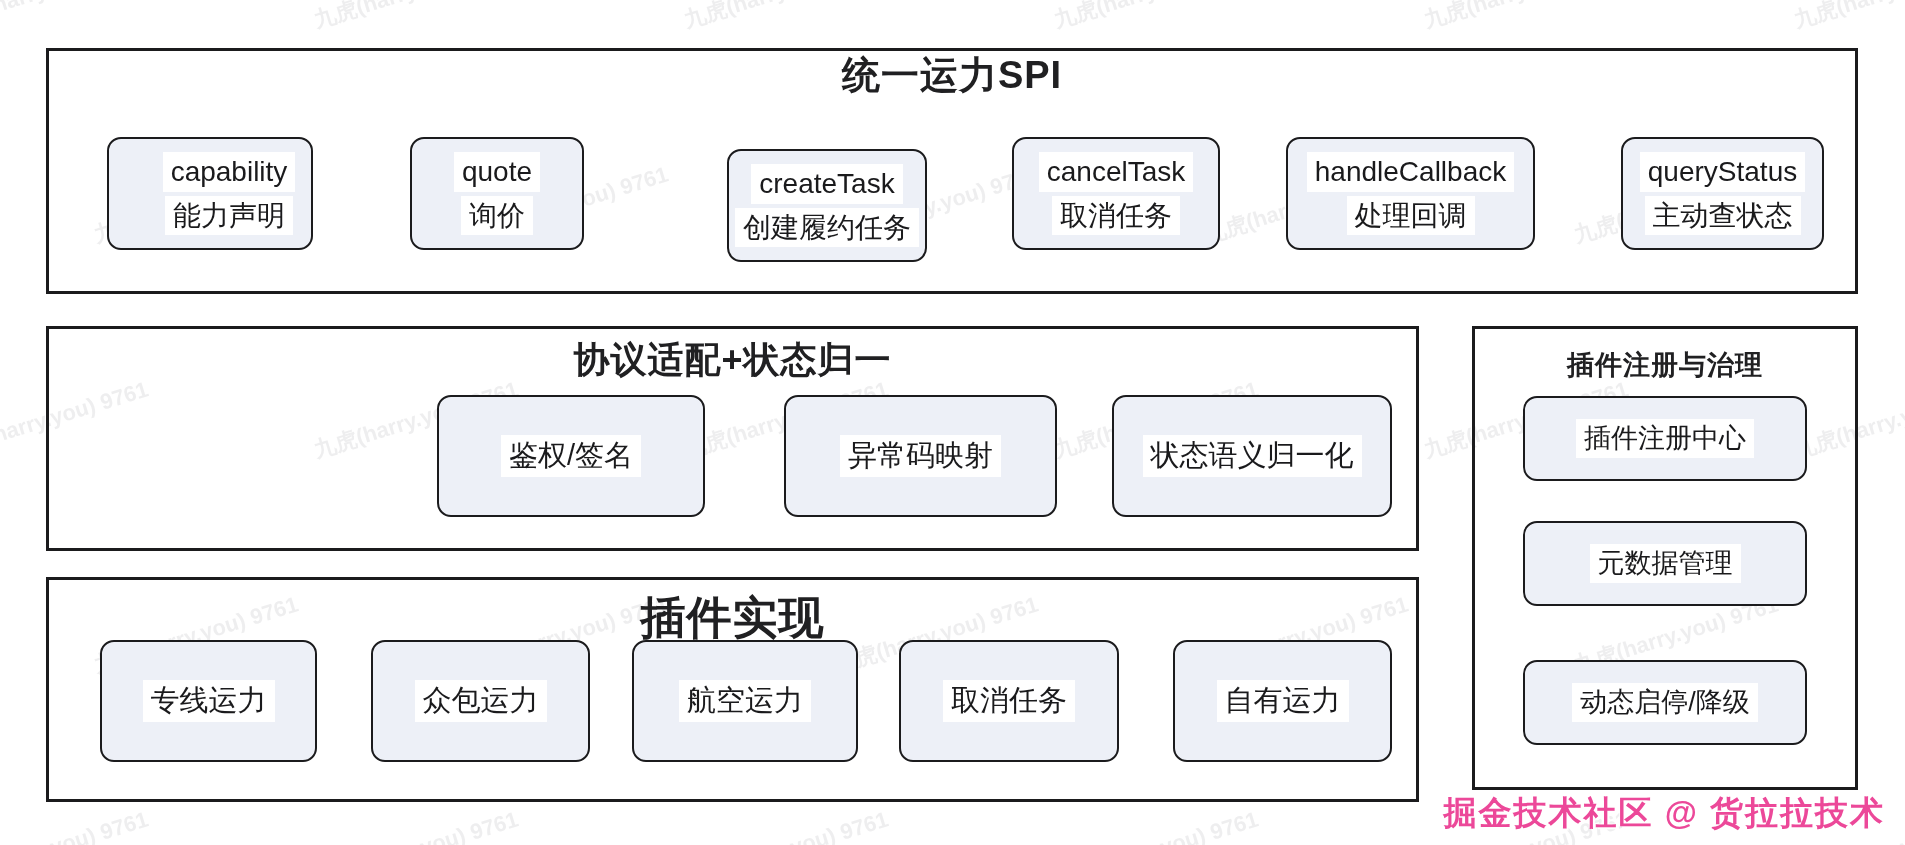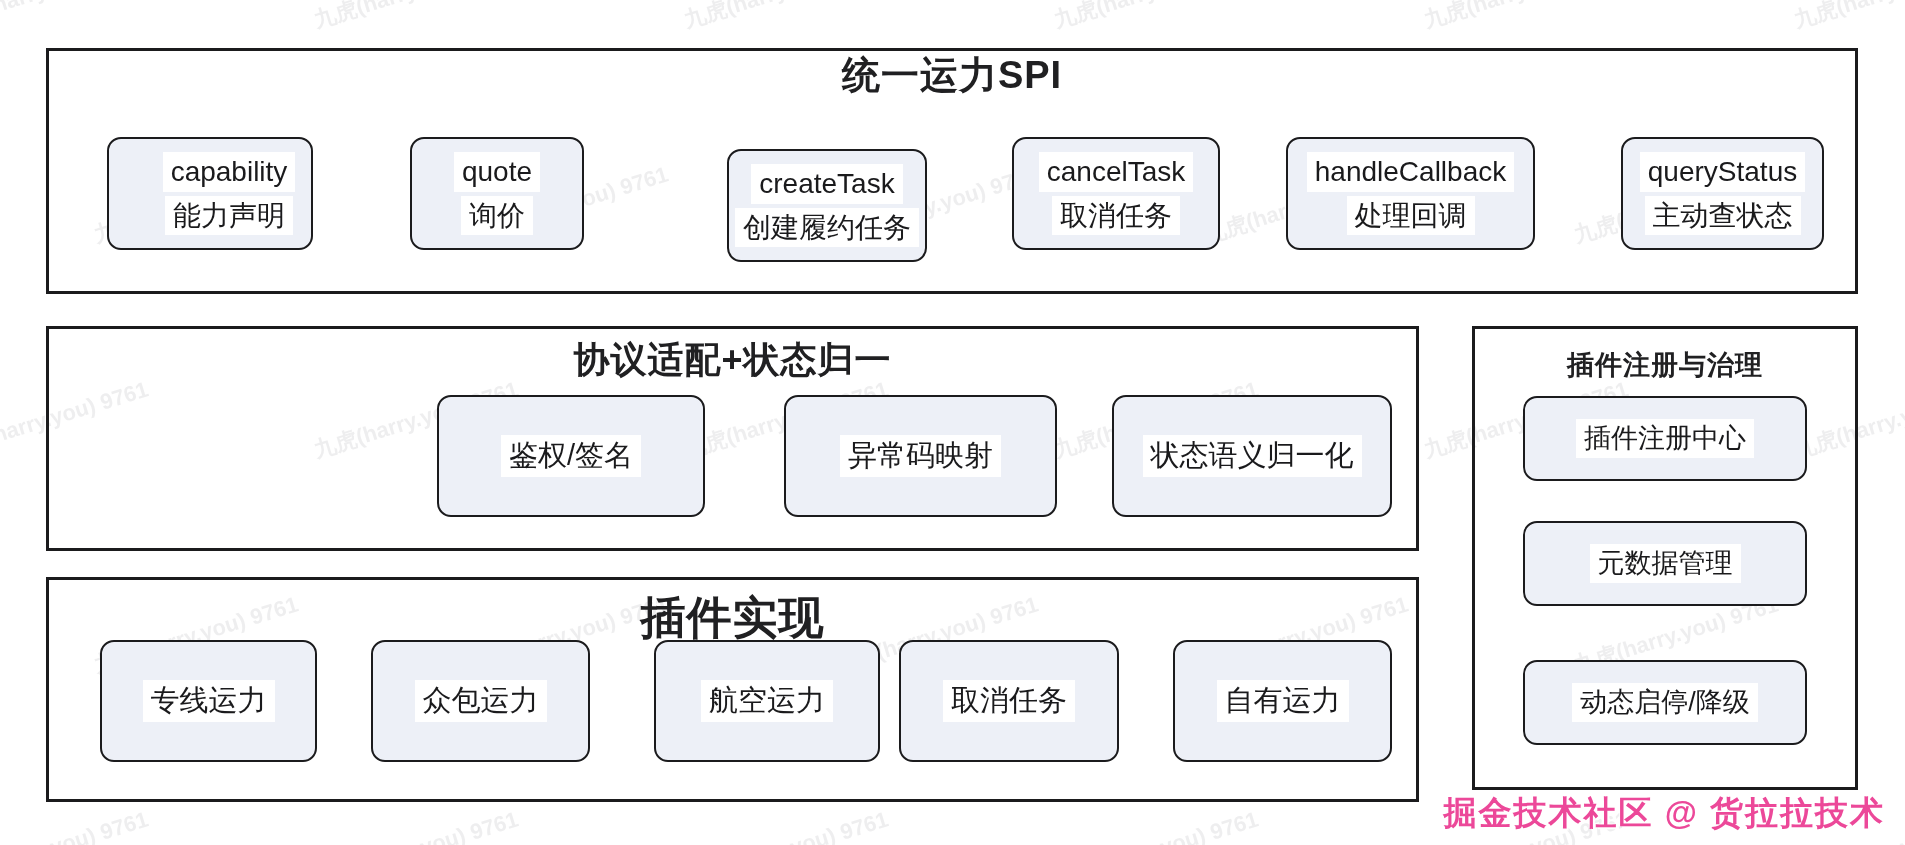--- a/index.html
+++ b/index.html
@@ -173,21 +173,21 @@
 
   <div class="panel" style="left:46px; top:577px; width:1373px; height:225px;"></div>
   <div class="panel-title title-lg" style="left:46px; top:588px; width:1373px; font-size:45px;">插件实现</div>
 
   <div class="box" style="left:100px; top:640px; width:217px; height:122px;">
     <span class="box-line box-line-single">专线运力</span>
   </div>
   <div class="box" style="left:371px; top:640px; width:219px; height:122px;">
     <span class="box-line box-line-single">众包运力</span>
   </div>
-  <div class="box" style="left:632px; top:640px; width:226px; height:122px;margin-left:22px;">
+  <div class="box" style="left:632px; top:640px; width:226px; height:122px;">
     <span class="box-line box-line-single">航空运力</span>
   </div>
   <div class="box" style="left:899px; top:640px; width:220px; height:122px;">
     <span class="box-line box-line-single">取消任务</span>
   </div>
   <div class="box" style="left:1173px; top:640px; width:219px; height:122px;">
     <span class="box-line box-line-single">自有运力</span>
   </div>
 
   <div class="panel" style="left:1472px; top:326px; width:386px; height:464px;"></div>

